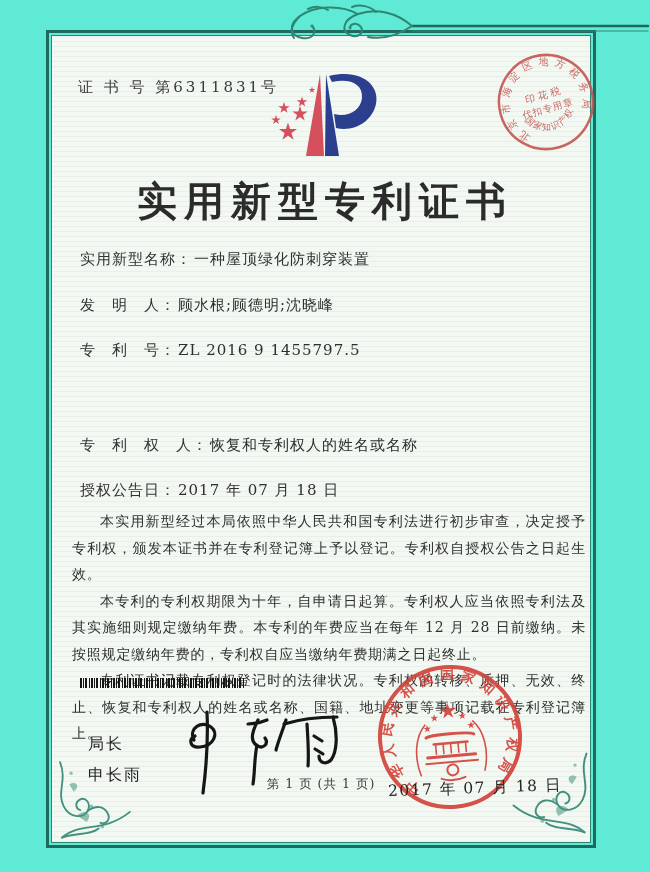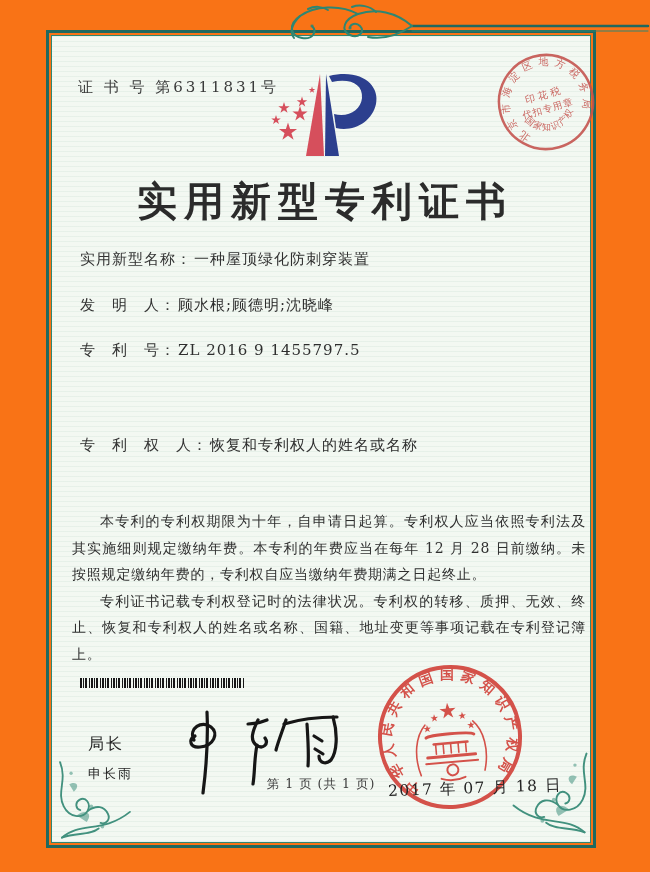--- a/index.html
+++ b/index.html
@@ -3,21 +3,21 @@
 <meta charset="utf-8">
 <style>
   :root{
     --border-green:#20695f; --ornament-green:#2f8672; --background-tint:#f3f8f2;
     --stamp-red:#c4514c; --seal-red:#d2443c; --logo-red:#d64f5c; --logo-blue:#2c3f8e;
     --ink:#2f2f2f;
   }
   *{margin:0;padding:0;box-sizing:border-box;}
   html,body{background:#f2f2ef;}
   #page{
-    position:relative;width:650px;height:872px;background:#f97316;overflow:hidden;
+    position:relative;width:650px;height:872px;background:#5eead4;overflow:hidden;
     font-family:"DejaVu Serif","Liberation Serif",serif;color:var(--ink);
   }
   
   .frame{position:absolute;left:46px;top:30px;width:550px;height:818px;border:3px solid var(--border-green);}
   .frame-inner{
     position:absolute;inset:2px;border:1px solid var(--ornament-green);
     background-color:var(--background-tint);
     background-image:repeating-linear-gradient(180deg, rgba(120,175,150,0.10) 0 1px, rgba(255,255,255,0) 1px 5px);
   }
   .top-ornament{position:absolute;left:280px;top:4px;width:370px;height:44px;z-index:3;}
@@ -42,21 +42,21 @@
 
   .body-text{position:absolute;left:72px;top:508px;width:514px;z-index:4;}
   .body-text p{font-size:14px;line-height:26.5px;letter-spacing:0.8px;text-align:justify;text-indent:2em;color:var(--ink);}
 
   .barcode{position:absolute;left:80px;top:678px;width:164px;height:10px;z-index:4;
     background:repeating-linear-gradient(90deg,#171717 0 1.5px,transparent 1.5px 3px,#171717 3px 4px,
       transparent 4px 5px,#171717 5px 7px,transparent 7px 8.5px,#171717 8.5px 9.5px,transparent 9.5px 11px);}
 
   .director-title{position:absolute;left:88px;top:734px;font-size:16px;letter-spacing:2px;color:#1f1f1f;
     font-family:"DejaVu Sans","Liberation Sans",sans-serif;z-index:4;}
-  .director-name{position:absolute;left:88px;top:765px;font-size:13px;letter-spacing:2px;color:#1f1f1f;
+  .director-name{position:absolute;left:88px;top:765px;font-size:16px;letter-spacing:2px;color:#1f1f1f;
     font-family:"DejaVu Sans","Liberation Sans",sans-serif;z-index:4;}
   .signature{position:absolute;left:170px;top:700px;width:185px;height:100px;z-index:4;}
   .sig-stroke{stroke:#161616;stroke-width:3.2;fill:none;stroke-linecap:round;stroke-linejoin:round;}
 
   .office-seal{position:absolute;left:376px;top:663px;width:148px;height:148px;transform:rotate(-5deg);opacity:.92;z-index:5;}
   .office-seal text{fill:var(--seal-red);font-family:"DejaVu Serif",serif;font-weight:bold;}
   .seal-red-stroke{stroke:var(--seal-red);fill:none;}
   .seal-red-fill{fill:var(--seal-red);}
   .seal-date{position:absolute;left:388px;top:778px;font-size:15.5px;letter-spacing:1.5px;color:#242424;
     transform:rotate(-2deg);z-index:6;white-space:nowrap;}
@@ -147,22 +147,26 @@
   </div>
   <div class="field-row f0">
     <span class="field-label">实用新型名称：</span><span class="field-value">一种屋顶绿化防刺穿装置</span>
   </div>
   <div class="field-row f2">
     <span class="field-label">专　利　号：</span><span class="field-value">ZL 2016 9 1455797.5</span>
   </div>
   <div class="field-row f4">
     <span class="field-label">专　利　权　人：</span><span class="field-value">恢复和专利权人的姓名或名称</span>
   </div>
+  <div class="field-row f5">
+    <span class="field-label">授权公告日：</span><span class="field-value">2017 年 07 月 18 日</span>
+  </div>
 
   <div class="body-text">
+    <p>本实用新型经过本局依照中华人民共和国专利法进行初步审查，决定授予专利权，颁发本证书并在专利登记簿上予以登记。专利权自授权公告之日起生效。</p>
     <p>本专利的专利权期限为十年，自申请日起算。专利权人应当依照专利法及其实施细则规定缴纳年费。本专利的年费应当在每年 12 月 28 日前缴纳。未按照规定缴纳年费的，专利权自应当缴纳年费期满之日起终止。</p>
     <p>专利证书记载专利权登记时的法律状况。专利权的转移、质押、无效、终止、恢复和专利权人的姓名或名称、国籍、地址变更等事项记载在专利登记簿上。</p>
   </div>
 
   <div class="barcode"></div>
 
   <div class="director-title">局长</div>
   <div class="director-name">申长雨</div>
   <svg class="signature" viewBox="0 0 185 100">
     <path class="sig-stroke" d="M24,40 C18,28 32,20 41,27 C49,33 44,46 30,47 C20,48 18,40 25,36"></path>

